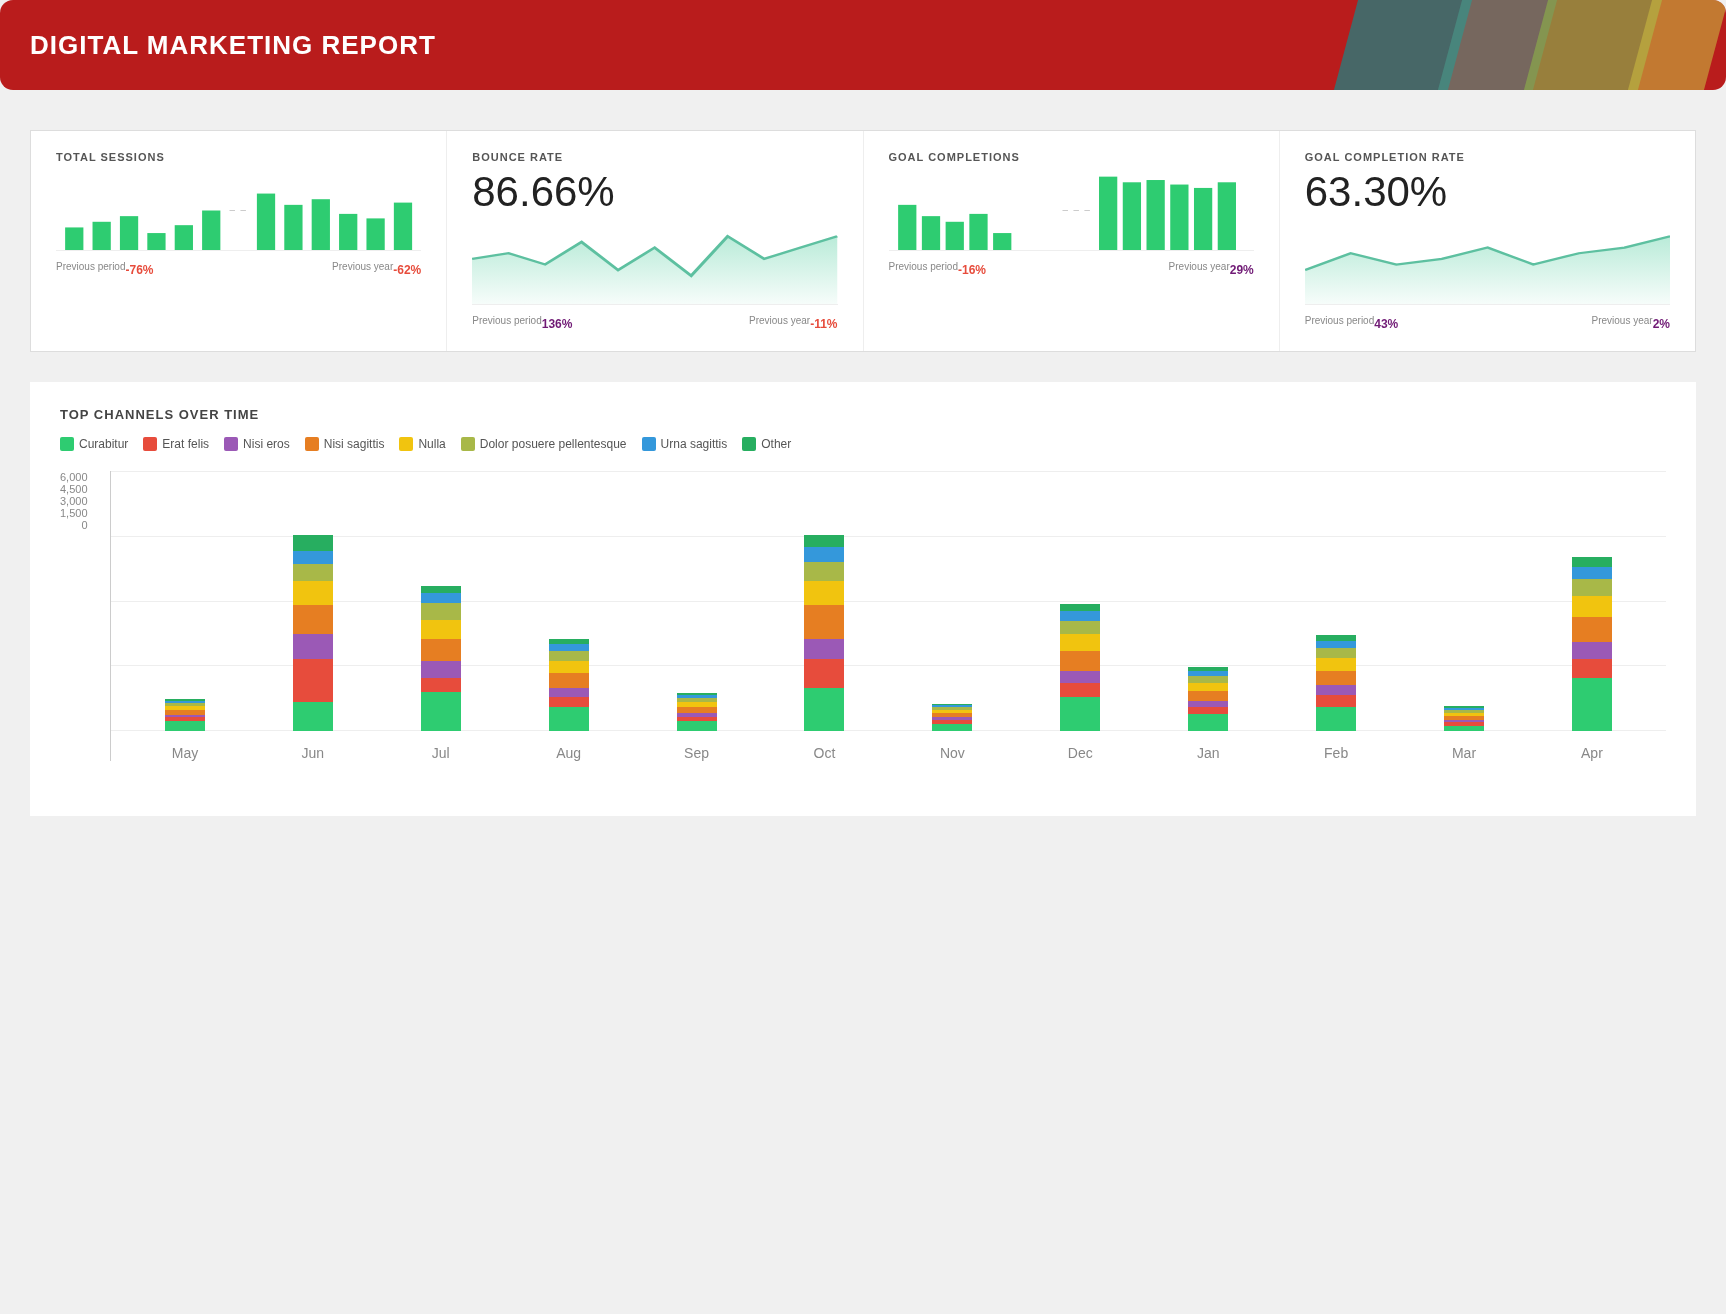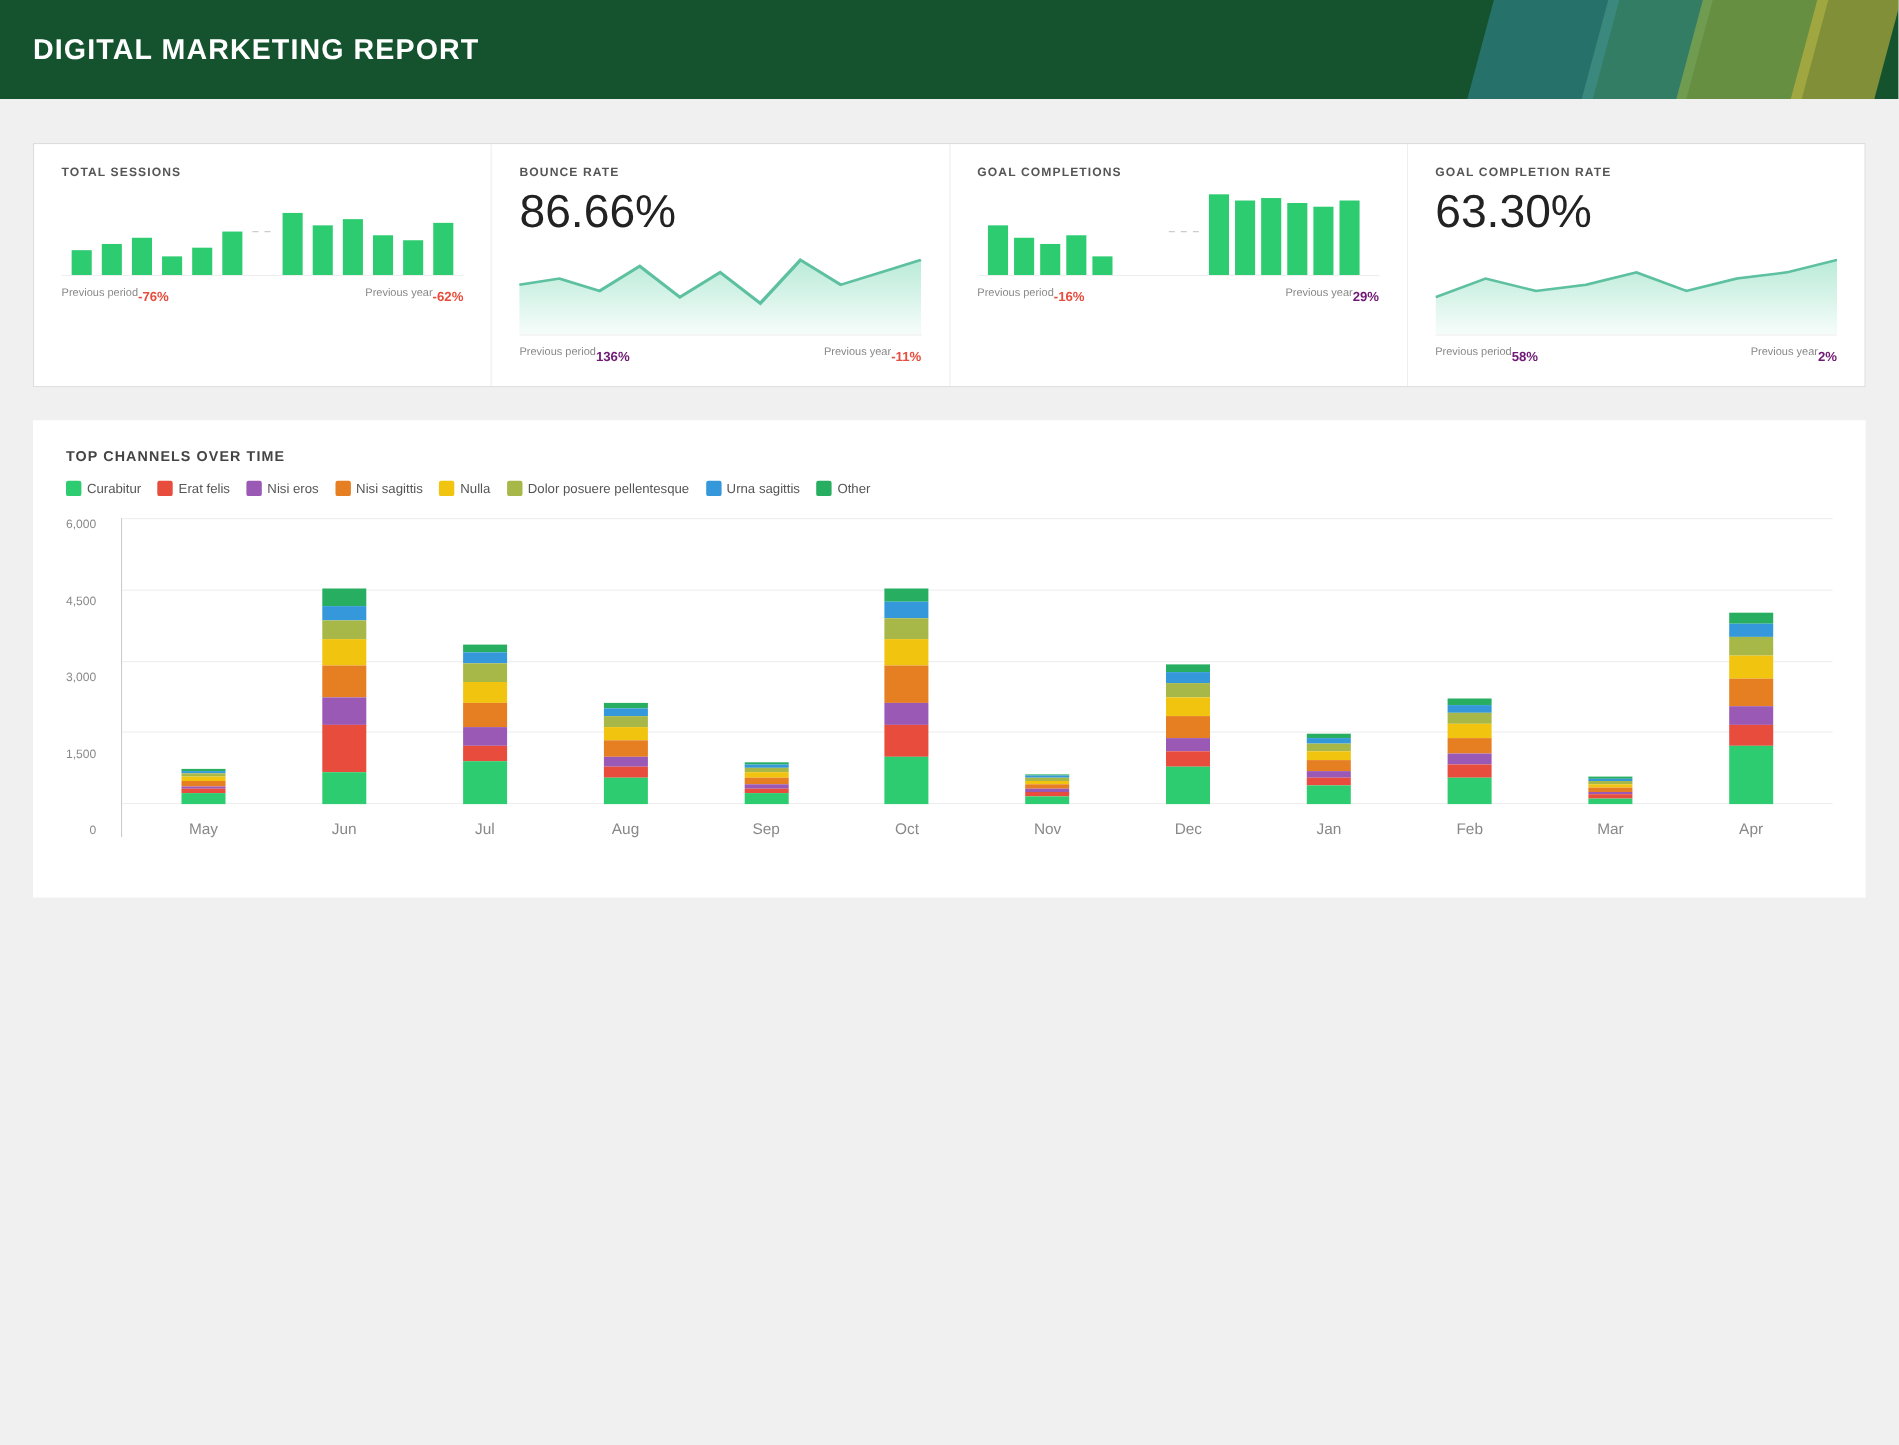--- a/index.html
+++ b/index.html
@@ -1,25 +1,26 @@
 <!DOCTYPE html>
 <html><head>
   <meta charset="utf-8">
   <style>
     * { box-sizing: border-box; margin: 0; padding: 0; }
     body { font-family: 'Arial', sans-serif; background: #f0f0f0; color: #333; }
 
     .header {
-      background: #14532d;
+      background: #b91c1c;
       padding: 20px 30px;
       position: relative;
       overflow: hidden;
       height: 90px;
       display: flex;
       align-items: center;
+      border-radius: 13px;
     }
     .header-title {
       color: white;
       font-size: 26px;
       font-weight: 700;
       letter-spacing: 1px;
       position: relative;
       z-index: 2;
     }
     .header-shapes {
@@ -137,21 +138,21 @@
       padding-left: 50px;
       padding-bottom: 30px;
     }
     .y-axis {
       position: absolute;
       left: 0;
       top: 0;
       bottom: 30px;
       display: flex;
       flex-direction: column;
-      justify-content: space-between;
+      justify-content: flex-start;
       align-items: flex-end;
       padding-right: 8px;
     }
     .y-label {
       font-size: 11px;
       color: #888;
     }
     .chart-area {
       position: relative;
       height: 100%;
@@ -333,21 +334,21 @@
               <stop offset="100%" stop-color="#a8e6cf" stop-opacity="0.1"></stop>
             </linearGradient>
           </defs>
           <path d="M0,40 L25,25 L50,35 L75,30 L100,20 L125,35 L150,25 L175,20 L200,10 L200,70 L0,70 Z" fill="url(#g2)"></path>
           <path d="M0,40 L25,25 L50,35 L75,30 L100,20 L125,35 L150,25 L175,20 L200,10" fill="none" stroke="#5dc0a0" stroke-width="2"></path>
         </svg>
       </div>
       <div class="metric-footer">
         <div class="metric-footer-item">
           <span class="metric-footer-label">Previous period</span>
-          <span class="metric-footer-value positive">58%</span>
+          <span class="metric-footer-value positive">43%</span>
         </div>
         <div class="metric-footer-item" style="text-align:right">
           <span class="metric-footer-label">Previous year</span>
           <span class="metric-footer-value positive">2%</span>
         </div>
       </div>
     </div>
 
   </div>
 

